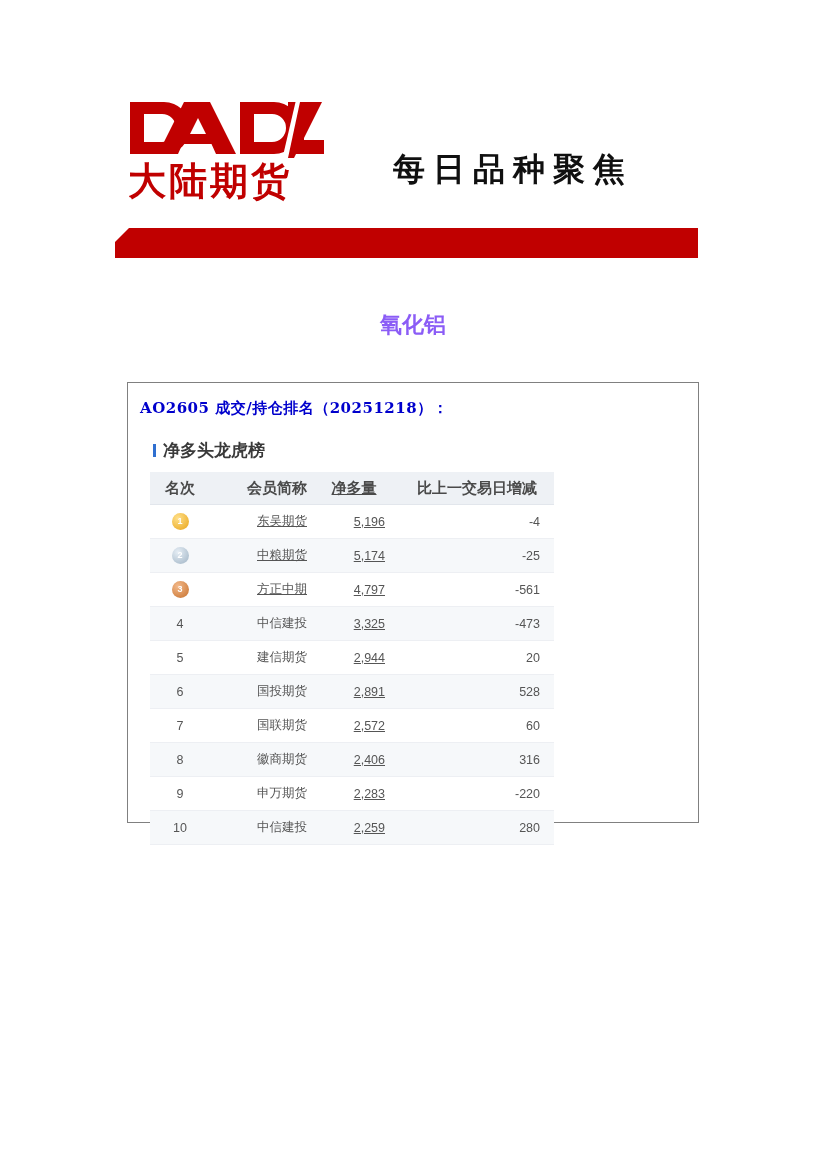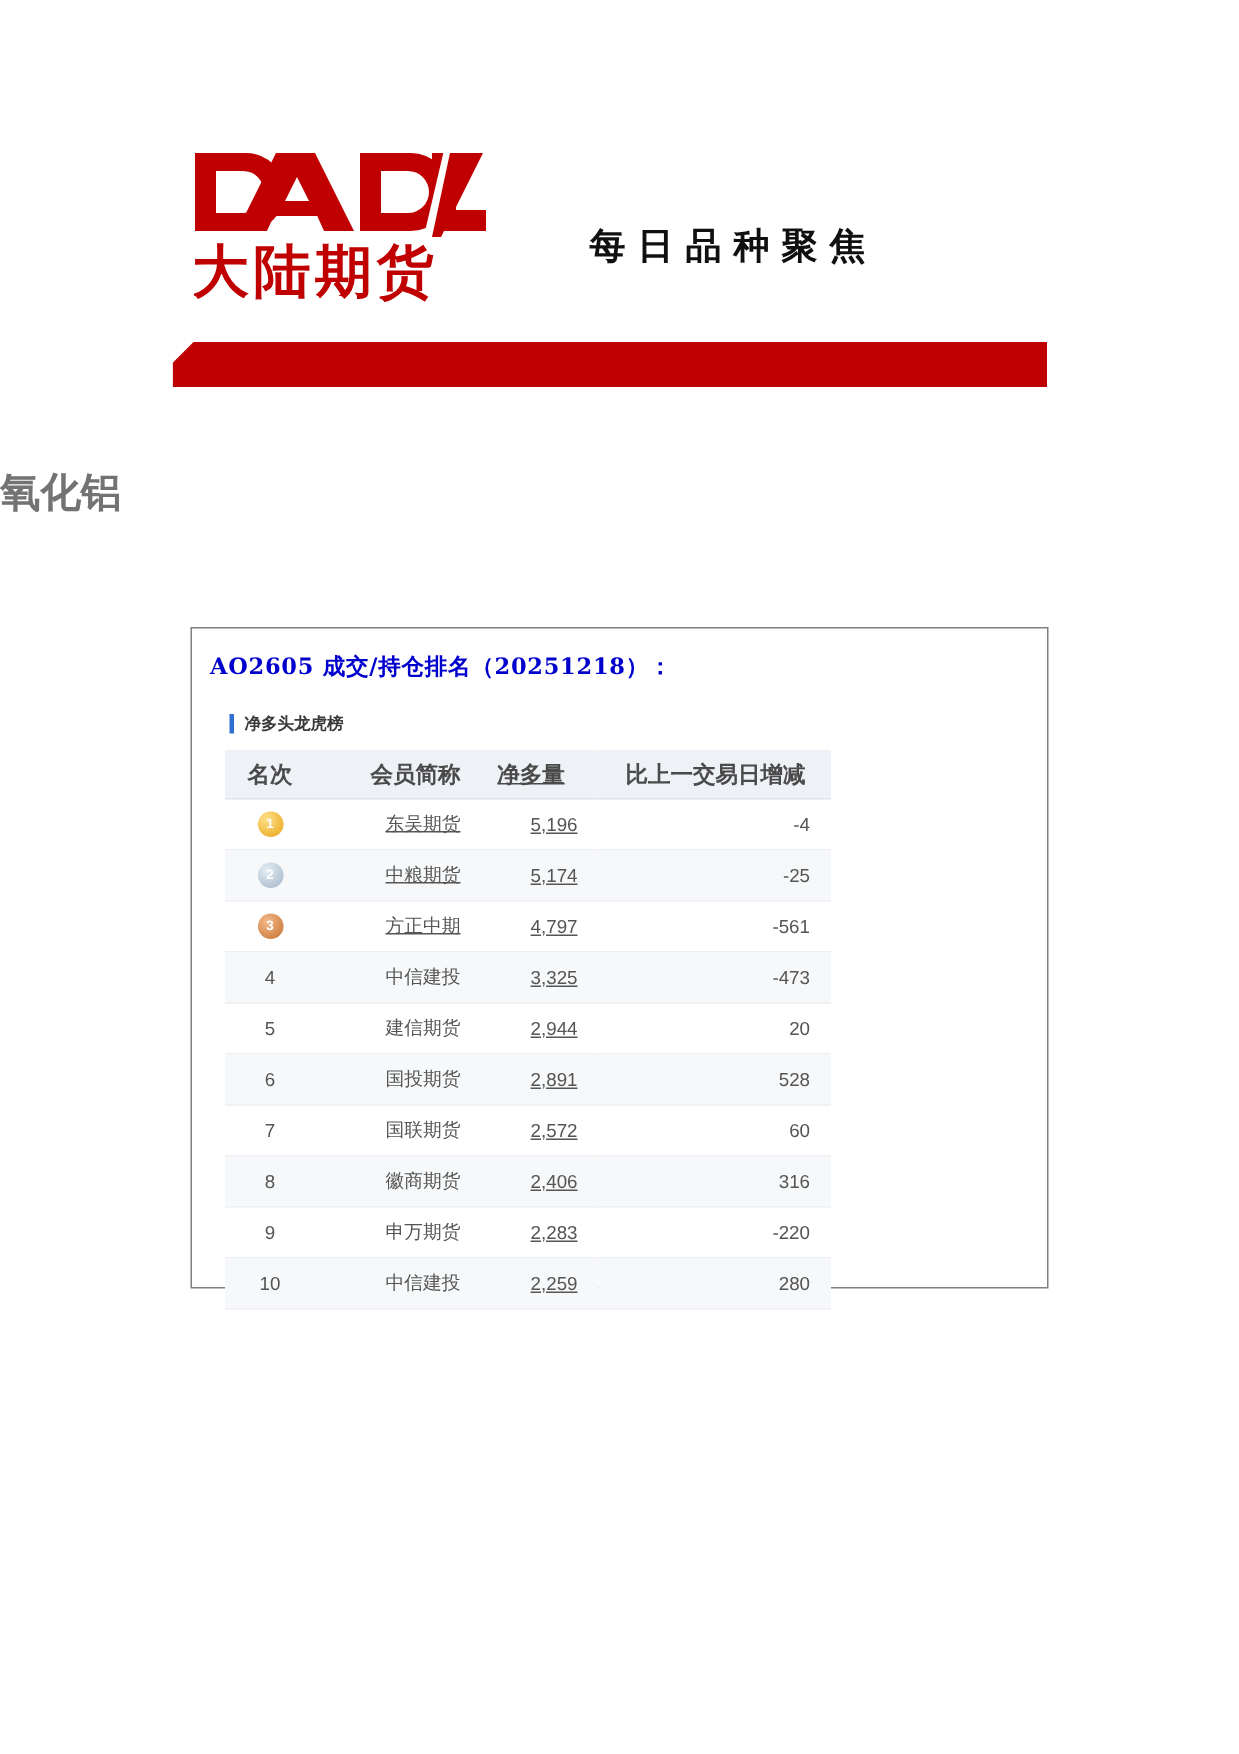--- a/index.html
+++ b/index.html
@@ -55,21 +55,21 @@
     letter-spacing: 3px;
     line-height: 46px;
     white-space: nowrap;
   }
 
   .report-title {
     position: absolute;
     left: 265px;
     top: 48px;
     font-family: "DejaVu Serif", serif;
-    font-size: 24px;
+    font-size: 32px;
     font-weight: bold;
     letter-spacing: 8px;
     color: #101010;
     white-space: nowrap;
   }
 
   
   .banner {
     position: absolute;
     left: 115px;
@@ -83,38 +83,37 @@
     background: #c00000;
     clip-path: polygon(14px 0, 100% 0, 100% 100%, 0 100%, 0 14px);
   }
 
   
   .section-title {
     position: absolute;
     left: 0;
     top: 298px;
     width: 826px;
-    text-align: left;
+    text-align: center;
     font-family: "DejaVu Sans", sans-serif;
-    font-size: 27px;
-    font-weight: bold;
-    color: #737373;
+    font-size: 22px;
+    font-weight: bold;
+    color: #8b5cf6;
   }
 
   
   .content-box {
     position: absolute;
     left: 127px;
     top: 370px;
     width: 572px;
     height: 441px;
     border: 1px solid #808080;
     background: #ffffff;
     box-sizing: border-box;
-    margin-top: 36px;
   }
 
   .box-heading {
     position: absolute;
     left: 12px;
     top: 16px;
     font-family: "DejaVu Serif", serif;
     font-size: 15px;
     font-weight: bold;
     color: #0000cc;
@@ -126,21 +125,21 @@
   .rank-widget {
     position: absolute;
     left: 22px;
     top: 56px;
     width: 398px;
   }
   .rank-widget-title {
     display: flex;
     align-items: center;
     gap: 7px;
-    font-size: 11px;
+    font-size: 17px;
     font-weight: bold;
     color: #3a3a3a;
     margin-bottom: 10px;
     padding-left: 3px;
   }
   .rank-widget-title .bar {
     display: inline-block;
     width: 3px;
     height: 13px;
     background: #2f6fd0;

